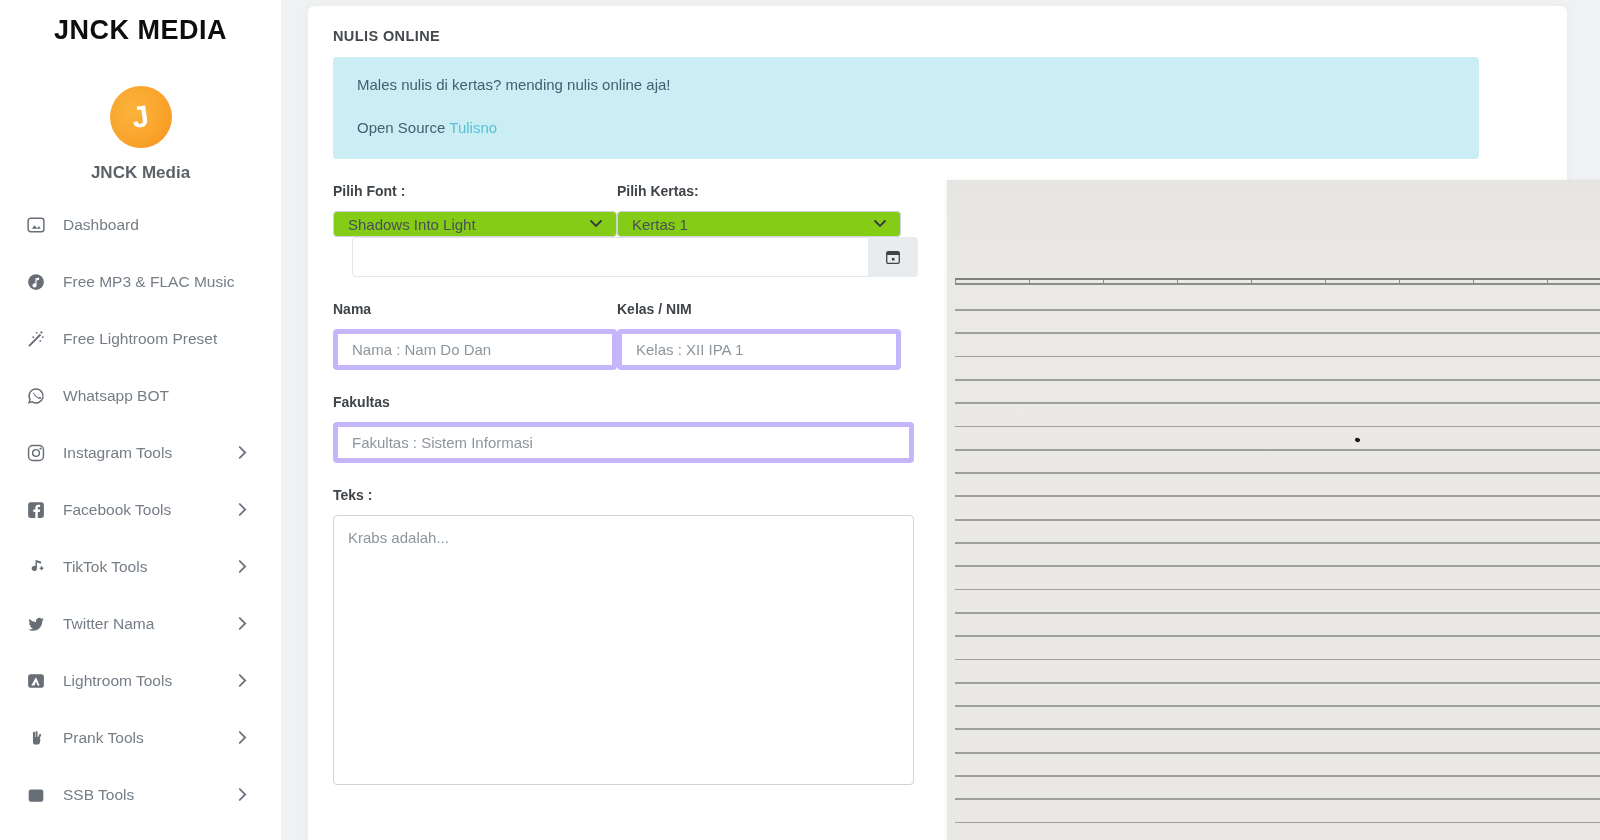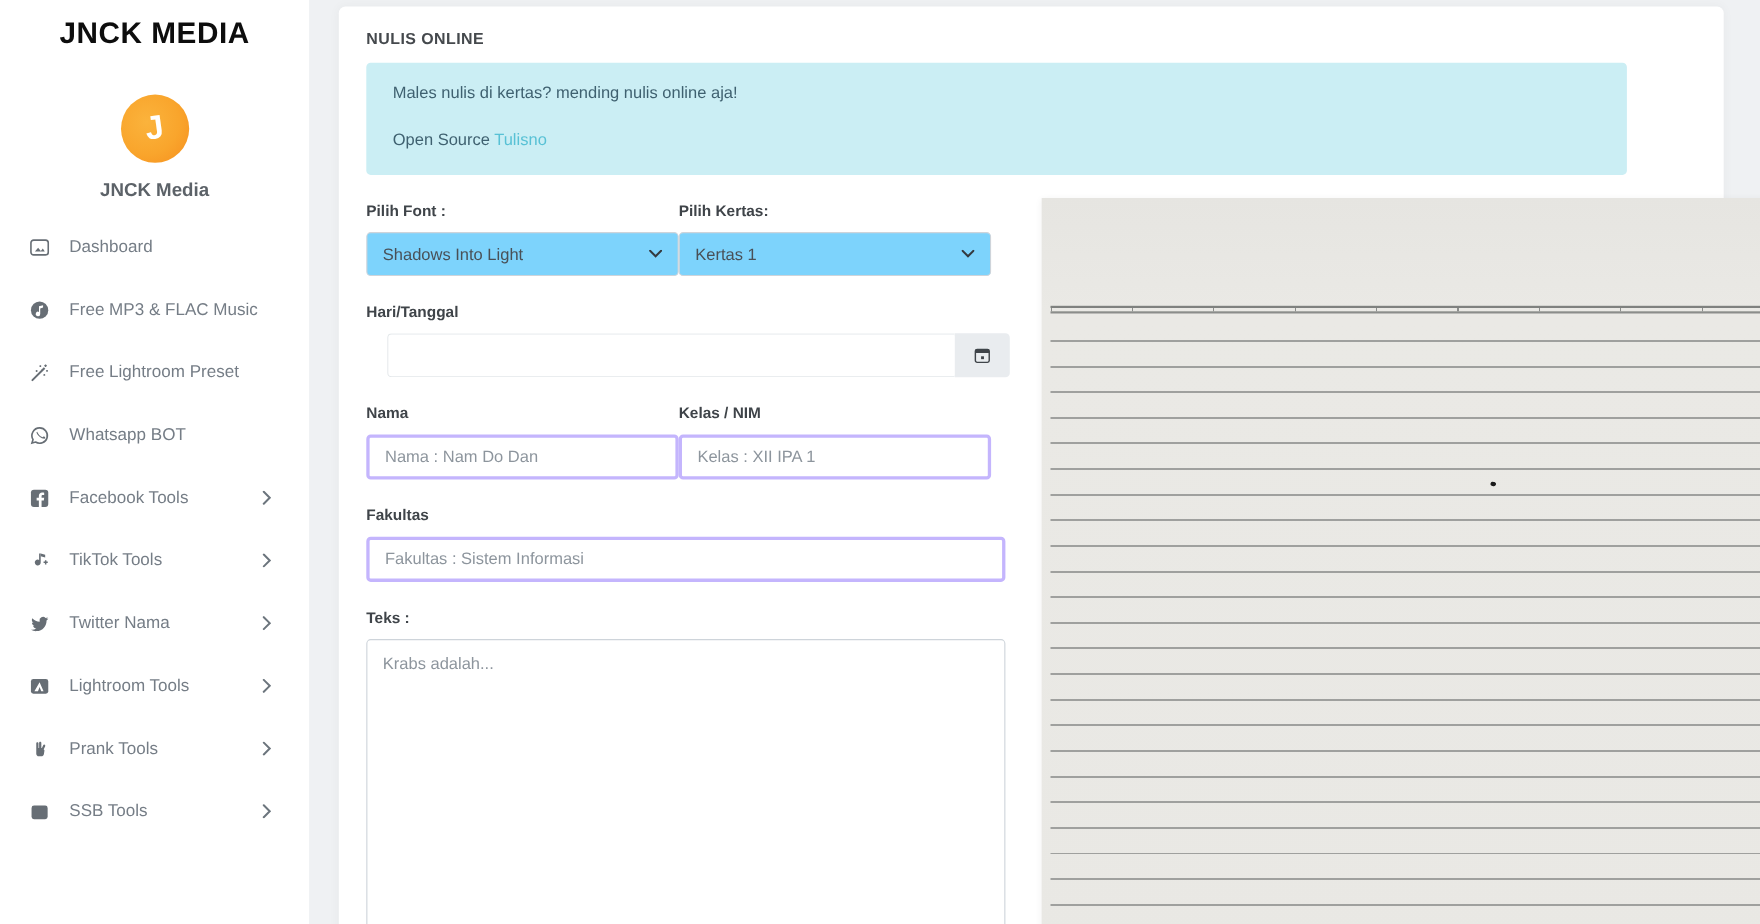--- a/index.html
+++ b/index.html
@@ -29,24 +29,24 @@
   .alert{margin-top:13px;width:1146px;height:102px;box-sizing:border-box;background:#cbeef4;border-radius:4px;
     padding:19px 24px;color:#3f6170;font-size:15px;}
   .alert p{margin:0;}
   .alert p + p{margin-top:26px;}
   .alert a{color:#58c1d5;text-decoration:none;cursor:pointer;}
   
   .form-col{width:581px;}
   .f-label{font-size:14px;font-weight:700;color:#3f4449;margin:24px 0 12px;}
   .form-row{display:flex;}
   .form-row .col{width:284px;}
-  .select{height:40px;box-sizing:border-box;border:1px solid #ced4da;border-radius:4px;background:#7dd3fc;
+  .select{height:26px;box-sizing:border-box;border:1px solid #ced4da;border-radius:4px;background:#84cc16;
     display:flex;align-items:center;justify-content:space-between;padding:0 14px;font-size:15px;color:#495057;cursor:pointer;}
   .select svg{color:#343a40;}
-  input.txt{width:100%;height:41px;box-sizing:border-box;border:3px solid #c4b5fd;border-radius:4px;
+  input.txt{width:100%;height:41px;box-sizing:border-box;border:5px solid #c4b5fd;border-radius:4px;
     padding:0 14px;font-size:15px;color:#495057;font-family:"Liberation Sans",sans-serif;outline:none;}
   input.txt::placeholder,textarea::placeholder{color:#8d959d;opacity:1;}
   .date-group{margin-left:19px;width:566px;display:flex;}
   .date-group input{flex:1;height:40px;box-sizing:border-box;border:1px solid #e3e7ea;border-radius:4px 0 0 4px;
     padding:0 14px;font-size:15px;outline:none;border-right:none;}
   .date-btn{width:50px;height:40px;border:none;background:#e9ecef;border-radius:0 4px 4px 0;cursor:pointer;
     display:flex;align-items:center;justify-content:center;color:#3f4449;}
   textarea.teks{width:581px;height:270px;box-sizing:border-box;border:1px solid #ced4da;border-radius:4px;
     padding:13px 14px;font-size:15px;color:#495057;font-family:"Liberation Sans",sans-serif;resize:none;outline:none;}
   
@@ -108,20 +108,35 @@
             <path fill="currentColor" d="M6 4.9c.9 2.3 2.6 4 4.9 4.9l.9-.9 1.3.8-.5 1.4c-2.6.3-6.4-2.7-7.3-5.7l.7-.5z" transform="scale(.92) translate(.6 .4)"></path>
           </svg>
       </span>
       <span class="nav-label">Whatsapp BOT</span>
     </div>
 
 
     <div class="nav-item">
       <span class="nav-ic">
         <svg width="18" height="18" viewBox="0 0 16 16">
+            <rect x="1.4" y="1.4" width="13.2" height="13.2" rx="3.6" fill="none" stroke="currentColor" stroke-width="1.3"></rect>
+            <circle cx="8" cy="8" r="3" fill="none" stroke="currentColor" stroke-width="1.3"></circle>
+            <circle cx="12" y="4" cy="4" r="1" fill="currentColor"></circle>
+          </svg>
+      </span>
+      <span class="nav-label">Instagram Tools</span>
+      <span class="chev">
+          <svg width="9" height="13" viewBox="0 0 8 12">
+            <path d="M1.5 1l5 5-5 5" fill="none" stroke="currentColor" stroke-width="1.7" stroke-linecap="round"></path>
+          </svg>
+        </span>
+    </div>
+    <div class="nav-item">
+      <span class="nav-ic">
+        <svg width="18" height="18" viewBox="0 0 16 16">
             <rect x="1" y="1" width="14" height="14" rx="2.4" fill="currentColor"></rect>
             <path fill="#fff" d="M9.6 15V9.7h1.8l.3-2.1H9.6V6.3c0-.6.2-1 1.1-1h1V3.5c-.4 0-1-.1-1.6-.1-1.6 0-2.7 1-2.7 2.8v1.4H5.6v2.1h1.8V15z"></path>
           </svg>
       </span>
       <span class="nav-label">Facebook Tools</span>
       <span class="chev">
           <svg width="9" height="13" viewBox="0 0 8 12">
             <path d="M1.5 1l5 5-5 5" fill="none" stroke="currentColor" stroke-width="1.7" stroke-linecap="round"></path>
           </svg>
         </span>
@@ -224,21 +239,20 @@
         <div class="f-label">Pilih Kertas:</div>
         <div class="select">
           <span>Kertas 1</span>
           <svg width="12" height="8" viewBox="0 0 12 8">
               <path d="M1 1l5 5 5-5" fill="none" stroke="currentColor" stroke-width="1.8" stroke-linecap="round"></path>
             </svg>
         </div>
       </div>
     </div>
 
-    <div class="f-label">Hari/Tanggal</div>
     <div class="date-group">
       <input type="text" value="" style="">
       <button class="date-btn">
         <svg width="16" height="16" viewBox="0 0 16 16">
             <rect x="1.7" y="2.6" width="12.6" height="11.8" rx="1.6" fill="none" stroke="currentColor" stroke-width="1.3"></rect>
             <path d="M1.7 4.2c0-.9.7-1.6 1.6-1.6h9.4c.9 0 1.6.7 1.6 1.6V6H1.7z" fill="currentColor"></path>
             <rect x="6.9" y="8.9" width="2.6" height="2.6" fill="currentColor"></rect>
           </svg>
       </button>
     </div>

